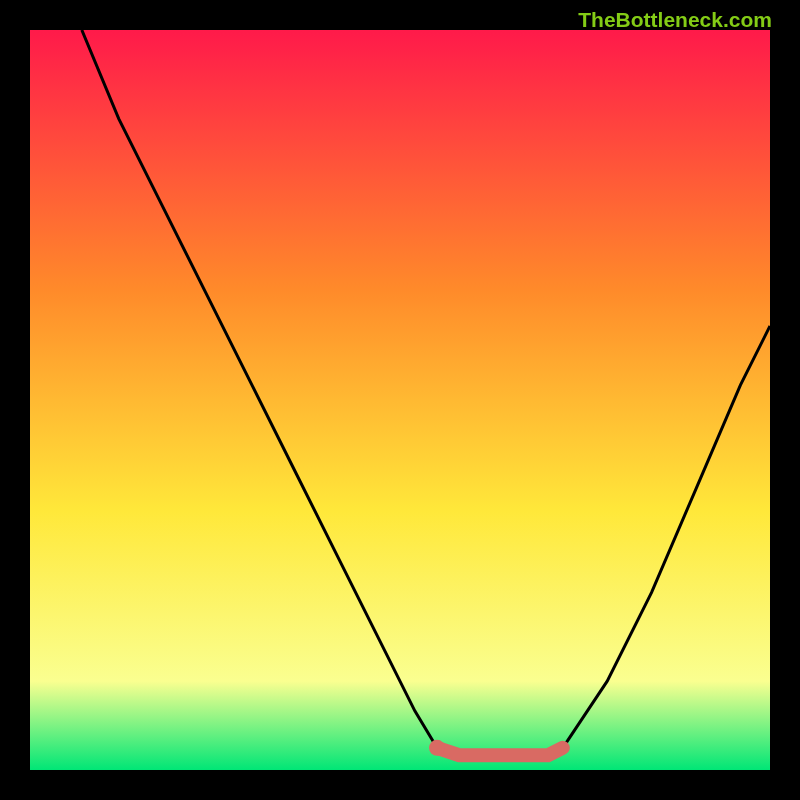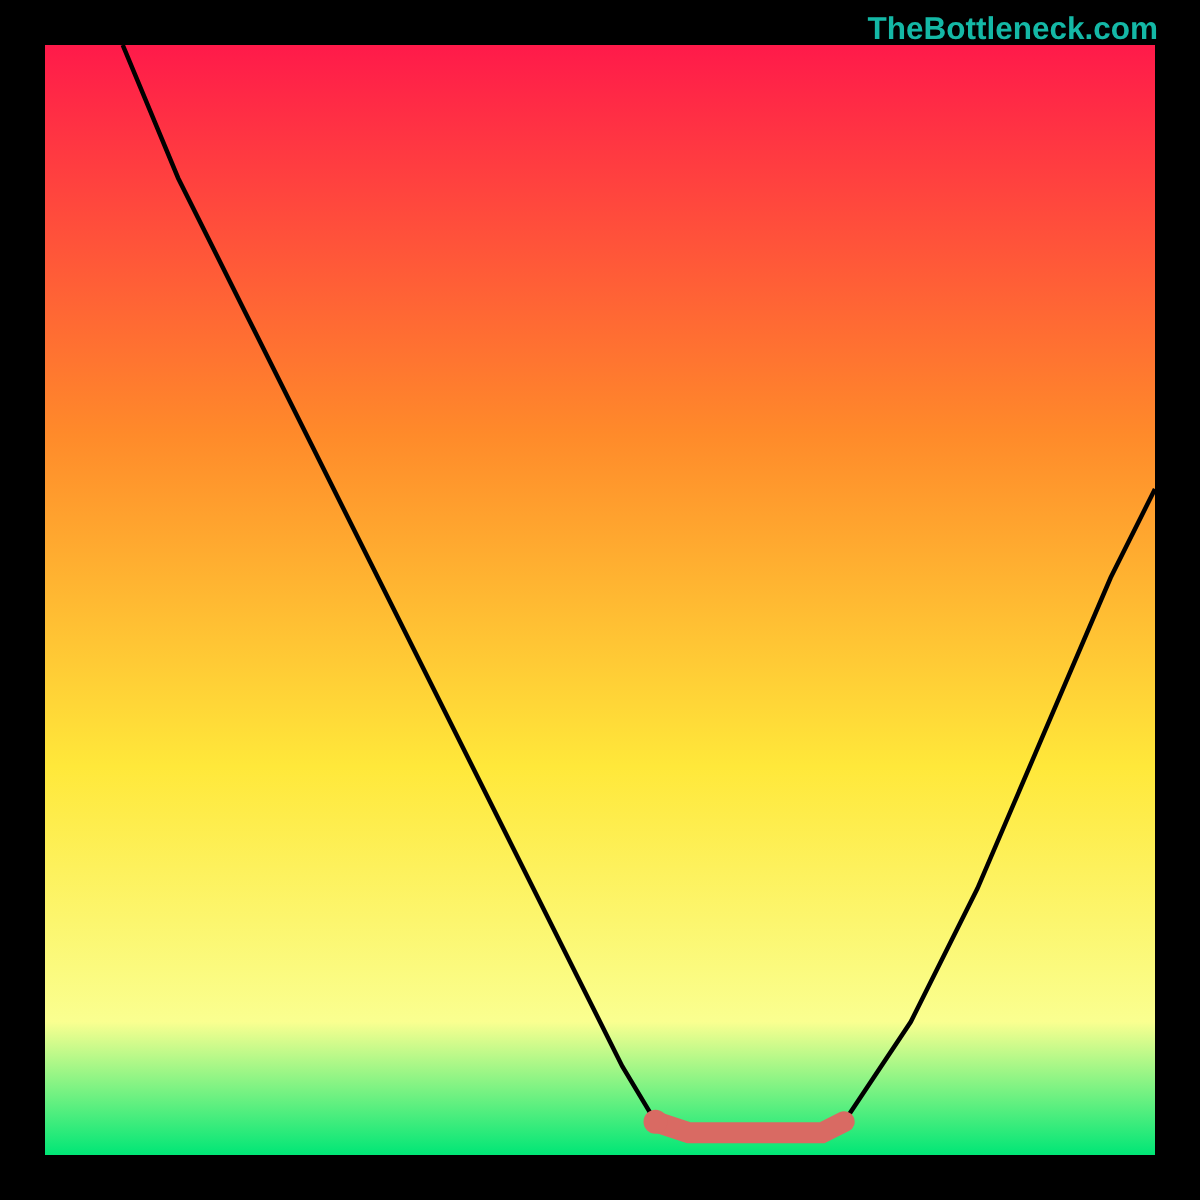--- a/index.html
+++ b/index.html
@@ -13,21 +13,21 @@
   }
   .container {
     position: relative;
     width: 800px;
     height: 800px;
   }
   .watermark {
     position: absolute;
     top: 8px;
     right: 28px;
-    color: #14b8a6;
+    color: #84cc16;
     font-size: 21px;
     font-weight: bold;
     z-index: 10;
   }
   .plot-area {
     position: absolute;
     left: 30px;
     top: 30px;
     width: 740px;
     height: 740px;

